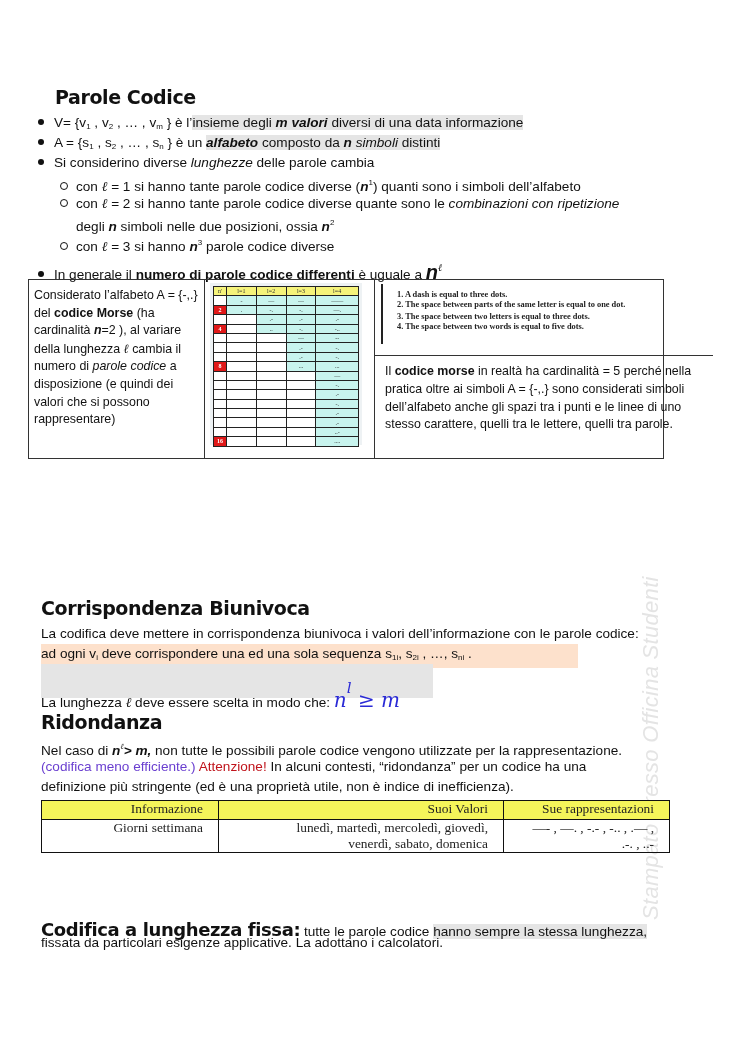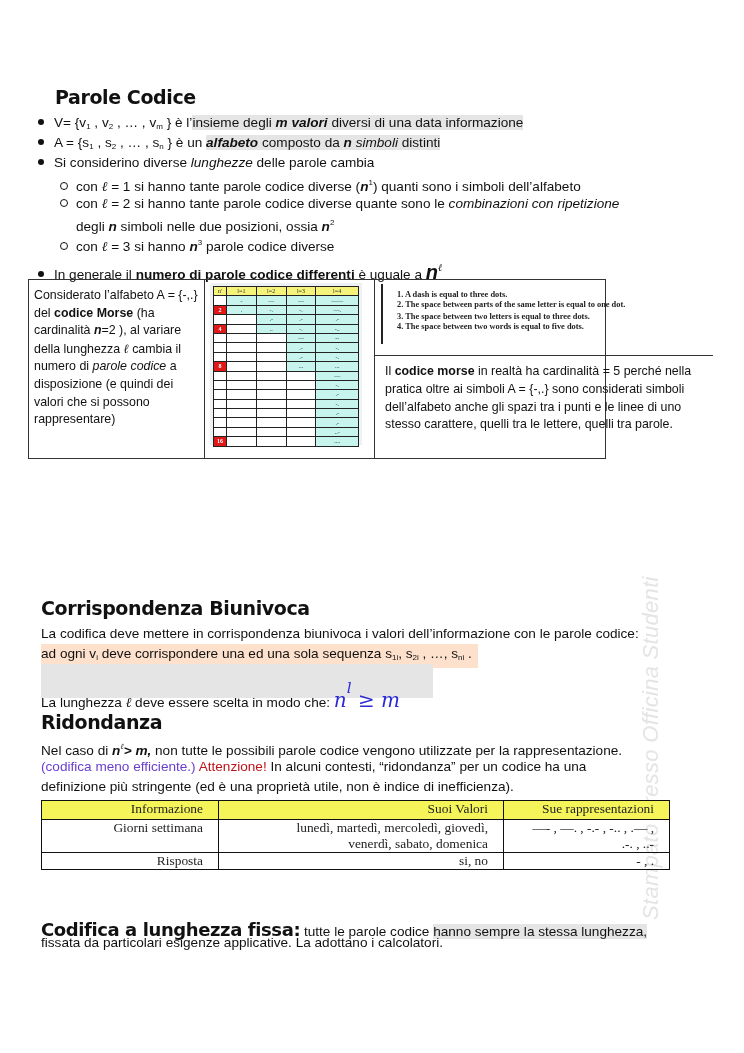--- a/index.html
+++ b/index.html
@@ -10,21 +10,21 @@
   .line { font-size: 13.6px; white-space: nowrap; line-height: 20px; }
   .bullet { display: inline-block; width: 6px; height: 6px; border-radius: 50%; background: #111; margin-right: 10px; vertical-align: middle; position: relative; top: -1px; }
   .circ { display: inline-block; width: 6px; height: 6px; border-radius: 50%; border: 1.2px solid #111; margin-right: 8px; vertical-align: middle; position: relative; top: -1px; }
   .hl-pink { background: #e5e5e5; }
   .hl-peach { background: #fde1cc; }
   sub { font-size: 8px; vertical-align: -2px; }
   sup { font-size: 8px; }
   .ell { font-family: "DejaVu Serif", serif; font-style: italic; }
 
   
-  .t1 { position: absolute; left: 28px; top: 279px; width: 578px; height: 180px; border: 1px solid #333; box-sizing: border-box; }
+  .t1 { position: absolute; left: 28px; top: 279px; width: 636px; height: 180px; border: 1px solid #333; box-sizing: border-box; }
   .t1 .c1 { position: absolute; left: 0; top: 0; width: 176px; height: 178px; border-right: 1px solid #333; padding: 7px 5px; box-sizing: border-box; font-size: 12.4px; line-height: 17.6px; }
   .t1 .c2 { position: absolute; left: 176px; top: 0; width: 170px; height: 178px; border-right: 1px solid #333; box-sizing: border-box; }
   .t1 .c3 { position: absolute; left: 346px; top: 0; width: 338px; height: 76px; border-bottom: 1px solid #333; box-sizing: border-box; }
   .t1 .c4 { position: absolute; left: 346px; top: 76px; width: 338px; height: 102px; padding: 7px 10px; box-sizing: border-box; font-size: 12.4px; line-height: 17.8px; }
 
   .morse { position: absolute; left: 8px; top: 6px; width: 146px; border-collapse: collapse; font-size: 6px; font-family: "Liberation Serif", serif; }
   .morse td, .morse th { border: 1px solid #222; height: 8.4px; padding: 0; text-align: center; color:#333; }
   .morse th { background: #f5f37a; font-weight: normal; }
   .morse td.num { width: 12px; background: #fff; }
   .morse td.num.red { background: #e01818; color: #fff; }
@@ -230,21 +230,21 @@
     <span>Il </span><b>codice morse</b><span> in realtà ha cardinalità = 5 perché nella pratica oltre ai simboli A = {-,.} sono considerati simboli dell’alfabeto anche gli spazi tra i punti e le linee di uno stesso carattere, quelli tra le lettere, quelli tra parole.</span>
   </div>
 </div>
 
 <div class="watermark">
     <span>Stampato presso Officina Studenti</span>
   </div>
 
 <div class="abs h1" style="left:41px;top:597px;">Corrispondenza Biunivoca</div>
 <div class="abs line" style="left:41px;top:624px;">La codifica deve mettere in corrispondenza biunivoca i valori dell’informazione con le parole codice:</div>
-<div class="abs line hl-peach" style="left:41px;top:644px;width:437px;">
+<div class="abs line hl-peach" style="left:41px;top:644px;width:537px;">
   <span>ad ogni v</span><sub>i</sub><span> deve corrispondere una ed una sola sequenza s</span><sub>1i</sub><span>, s</span><sub>2i</sub><span> , …, s</span><sub>ni</sub><span> .</span>
 </div>
 <div class="abs hl-pink" style="left:41px;top:664px;width:392px;height:34px;"></div>
 <div class="abs line" style="left:41px;top:678px;">
   <span>La lunghezza </span><span class="ell">ℓ</span><span>  deve essere scelta in modo che: </span><span class="math"><span>n</span><sup style="font-size:15px;vertical-align:14px;">l</sup><span> ≥ m</span></span>
 </div>
 
 <div class="abs h1" style="left:41px;top:711px;">Ridondanza</div>
 <div class="abs line" style="left:41px;top:737px;">
   <span>Nel caso di </span><b><i>n</i></b><sup class="ell">ℓ</sup><b><i>&gt; m,</i></b><span> non tutte le possibili parole codice vengono utilizzate per la rappresentazione.</span>
@@ -265,24 +265,19 @@
     <td>Giorni settimana</td>
     <td>
           <div>lunedì, martedì, mercoledì, giovedì,</div>
           <div>venerdì, sabato, domenica</div>
         </td>
     <td>
           <div>—- , —. , -.- , -.. , .— ,</div>
           <div>.-. , ..-</div>
         </td>
   </tr>
-  <tr>
-    <td>Risposta</td>
-    <td>si, no</td>
-    <td>- , .</td>
-  </tr>
 </tbody>
   </table>
 
 <div class="abs line" style="left:41px;top:910px;margin-top:10px;">
   <span class="h1" style="font-size:18px;">Codifica a lunghezza fissa:</span><span> tutte le parole codice </span><span class="hl-pink">hanno sempre la stessa lunghezza,</span>
 </div>
 <div class="abs line" style="left:41px;top:933px;">fissata da particolari esigenze applicative. La adottano i calcolatori.</div>
 
 </body></html>

